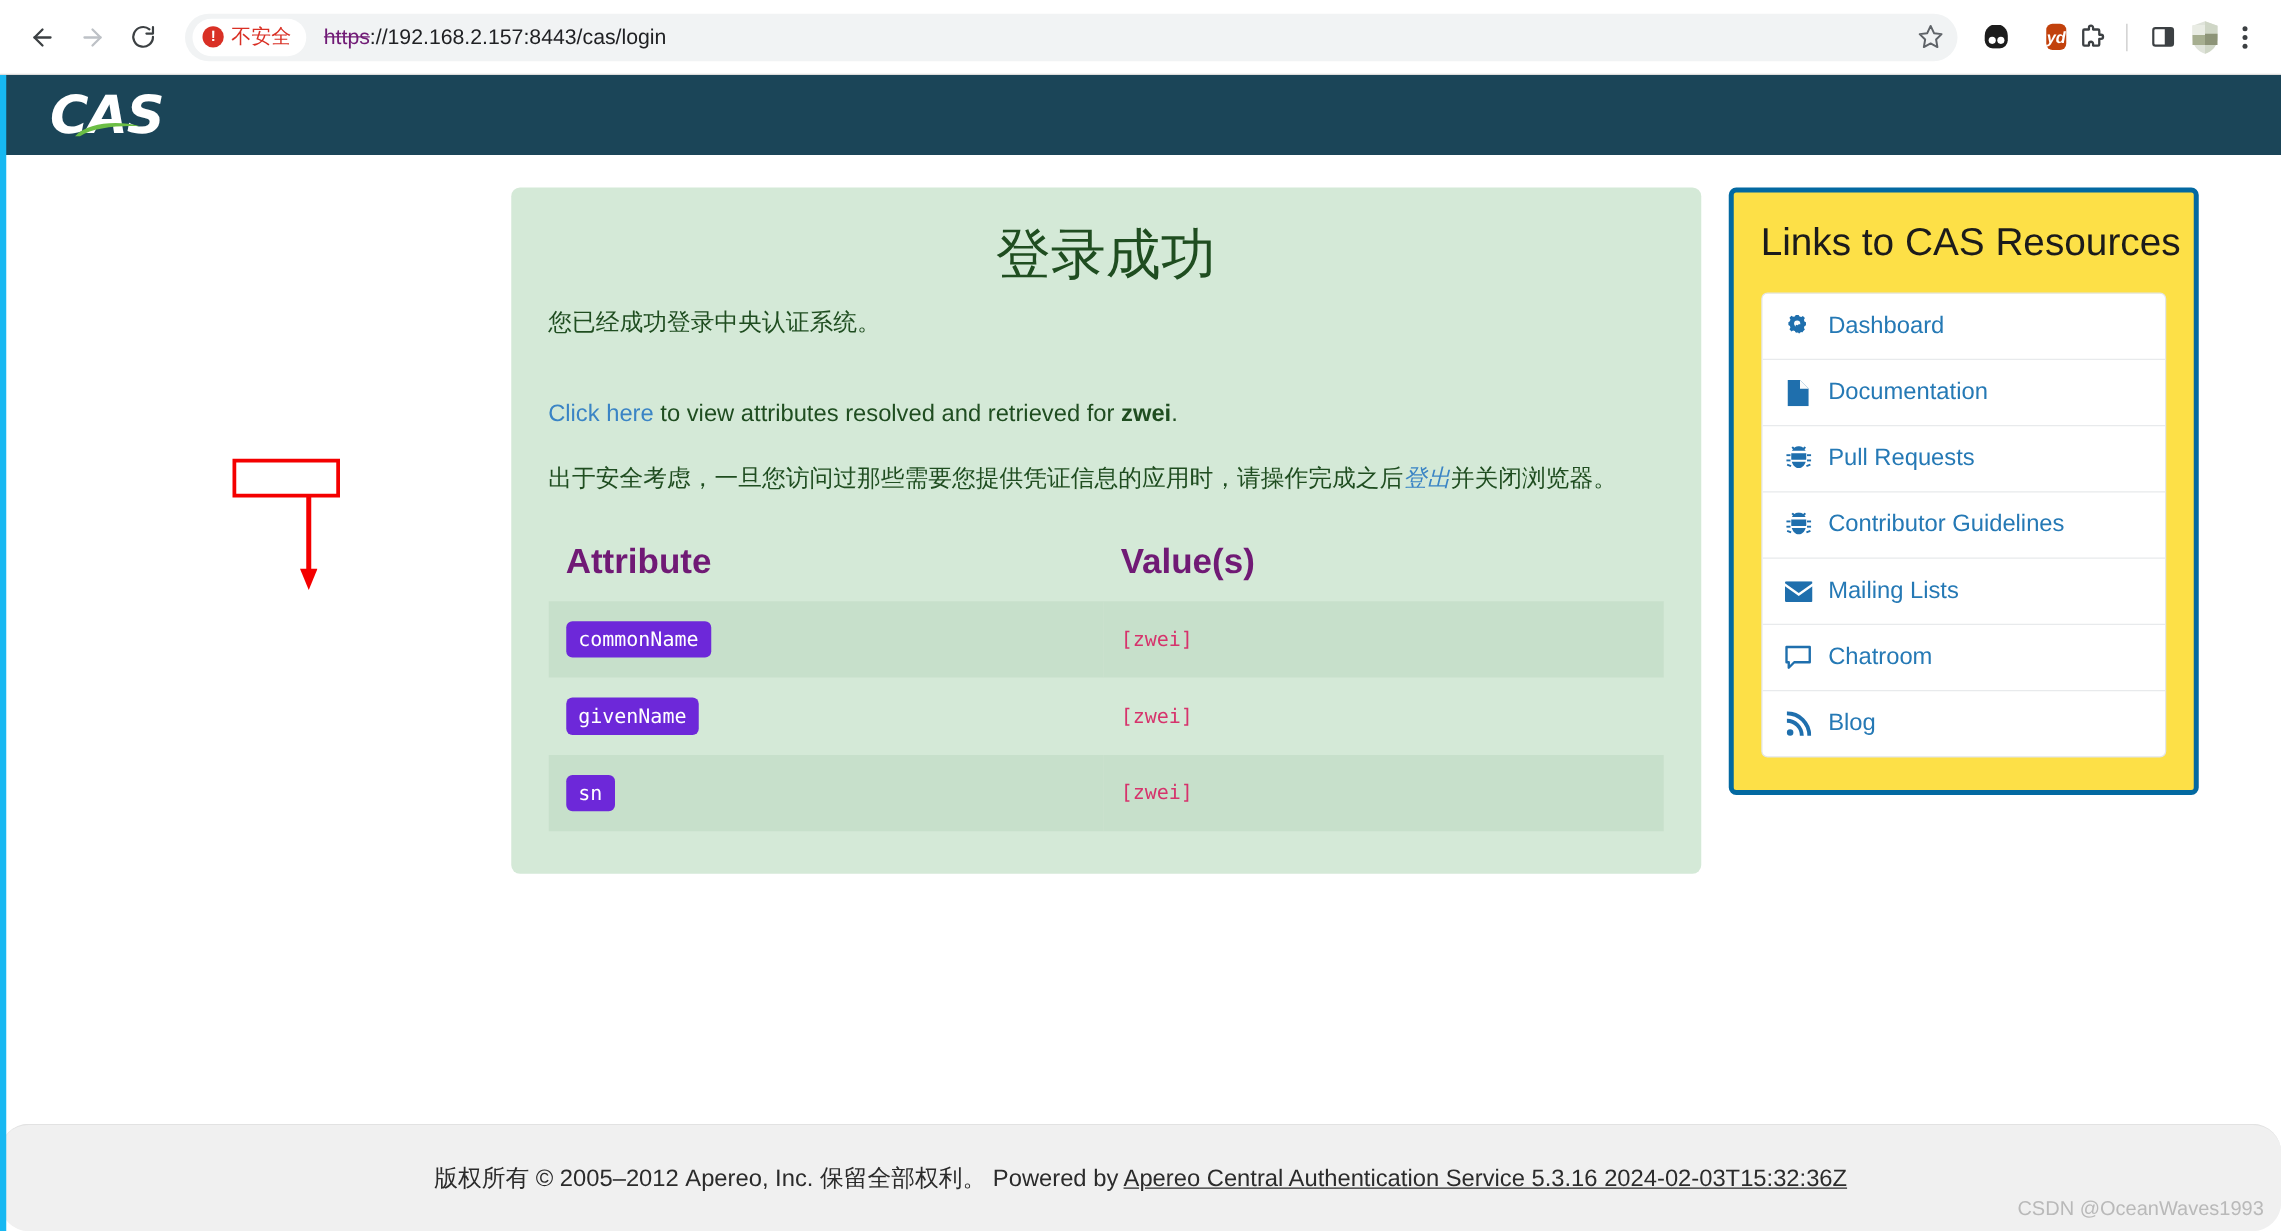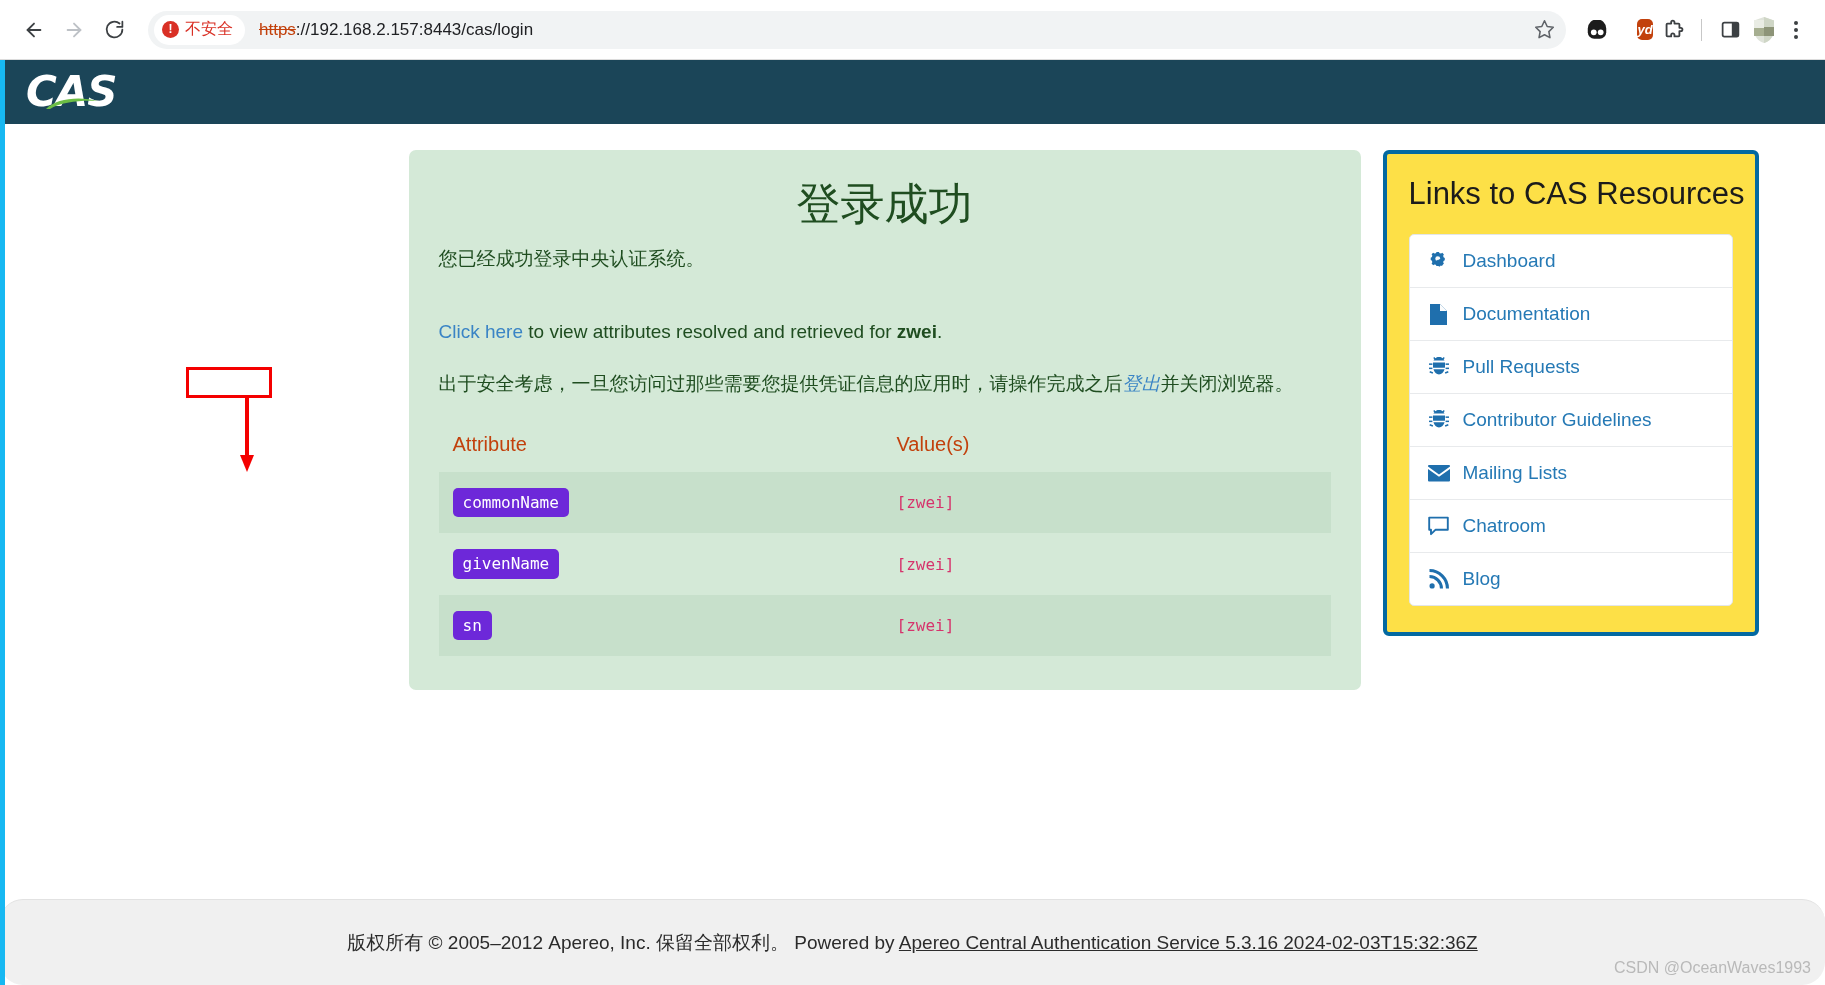--- a/index.html
+++ b/index.html
@@ -69,21 +69,21 @@
     white-space: nowrap;
   }
   .url-text {
     margin-left: 14px;
     font-size: 17px;
     color: #202124;
     white-space: nowrap;
     overflow: hidden;
   }
   .url-scheme {
-    color: #c2410c;
+    color: #701a75;
     text-decoration: line-through;
   }
   .star-btn {
     position: absolute; right: 6px;
     width: 32px; height: 32px;
     display: flex; align-items: center; justify-content: center;
     color: #5f6368;
   }
   .tool-icons {
     display: flex; align-items: center; gap: 4px;
@@ -140,21 +140,21 @@
     background: #17b8f2;
     z-index: 5;
   }
 
   
   .cas-header {
     height: 64px;
     background: #1b4558;
     display: flex;
     align-items: center;
-    padding-left: 26px;
+    padding-left: 40px;
     flex: 0 0 auto;
   }
   .cas-logo {
     position: relative;
     width: 92px; height: 50px;
   }
   .cas-logo-text {
     font-family: "DejaVu Sans", sans-serif;
     font-style: italic;
     font-weight: bold;
@@ -226,23 +226,23 @@
   .security-note a { color: #3a84c5; text-decoration: none; font-style: italic; }
 
   
   .attr-table {
     width: 100%;
     border-collapse: collapse;
     table-layout: fixed;
   }
   .attr-table th {
     text-align: left;
-    font-size: 20px;
-    color: #c2410c;
-    font-weight: normal;
+    font-size: 28px;
+    color: #701a75;
+    font-weight: bold;
     padding: 6px 14px 16px 14px;
   }
   .attr-table th.col-attr { width: 444px; }
   .attr-table td {
     padding: 16px 14px;
     vertical-align: middle;
     height: 54px;
   }
   .attr-table tbody tr:nth-child(odd) { background: #c7e0cb; }
   .attr-table tbody tr:nth-child(even) { background: transparent; }

